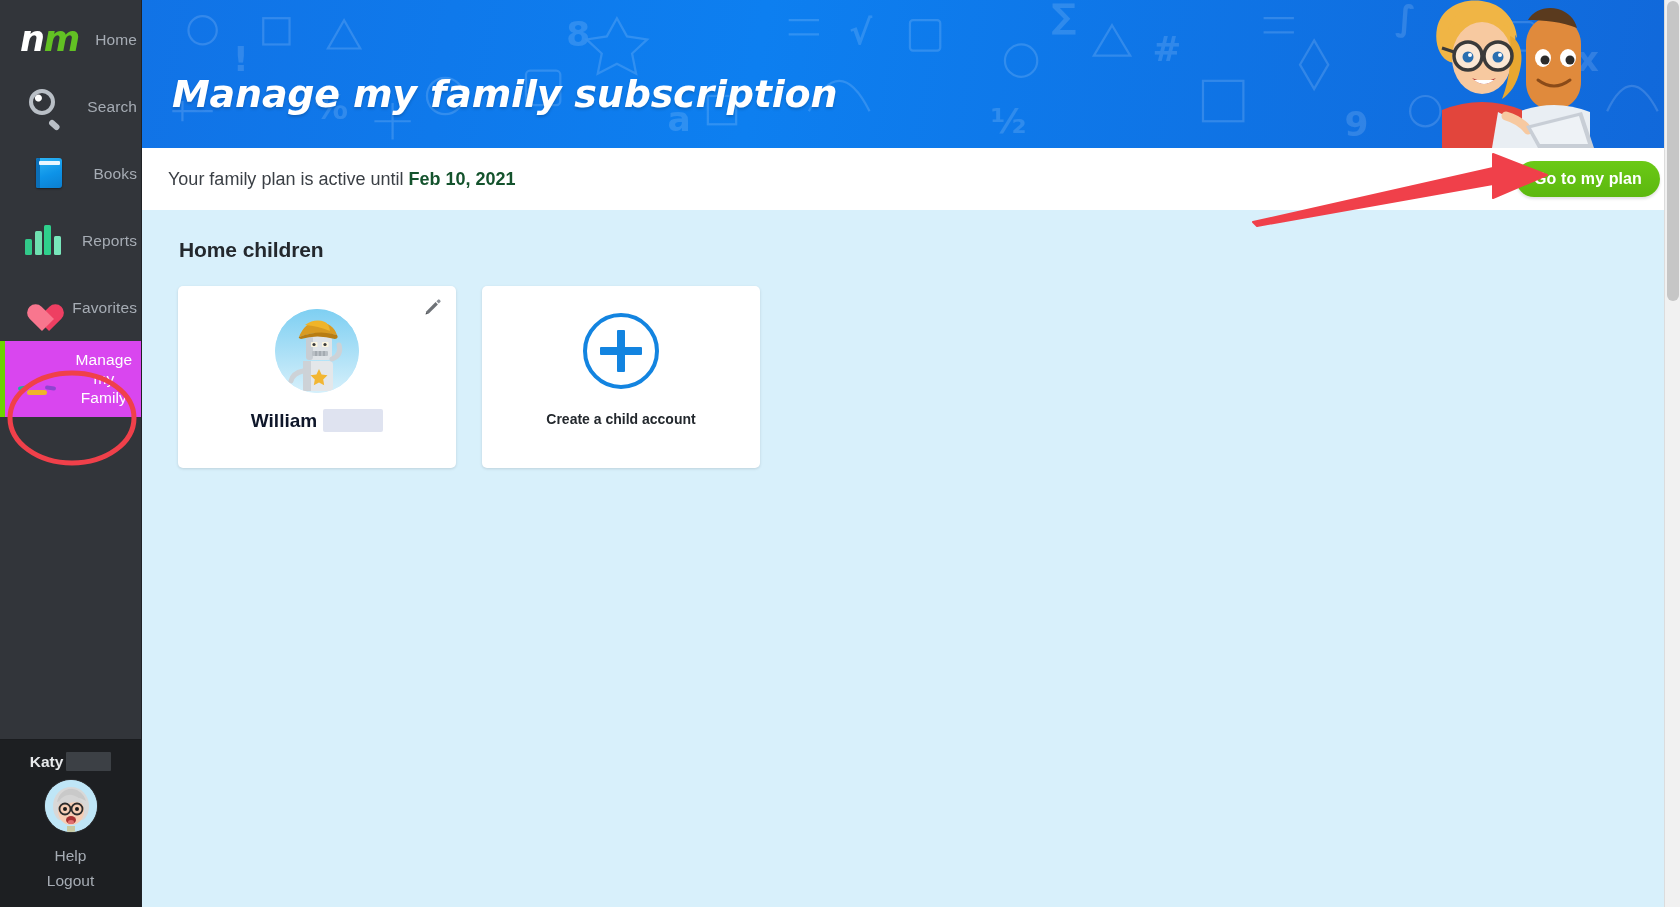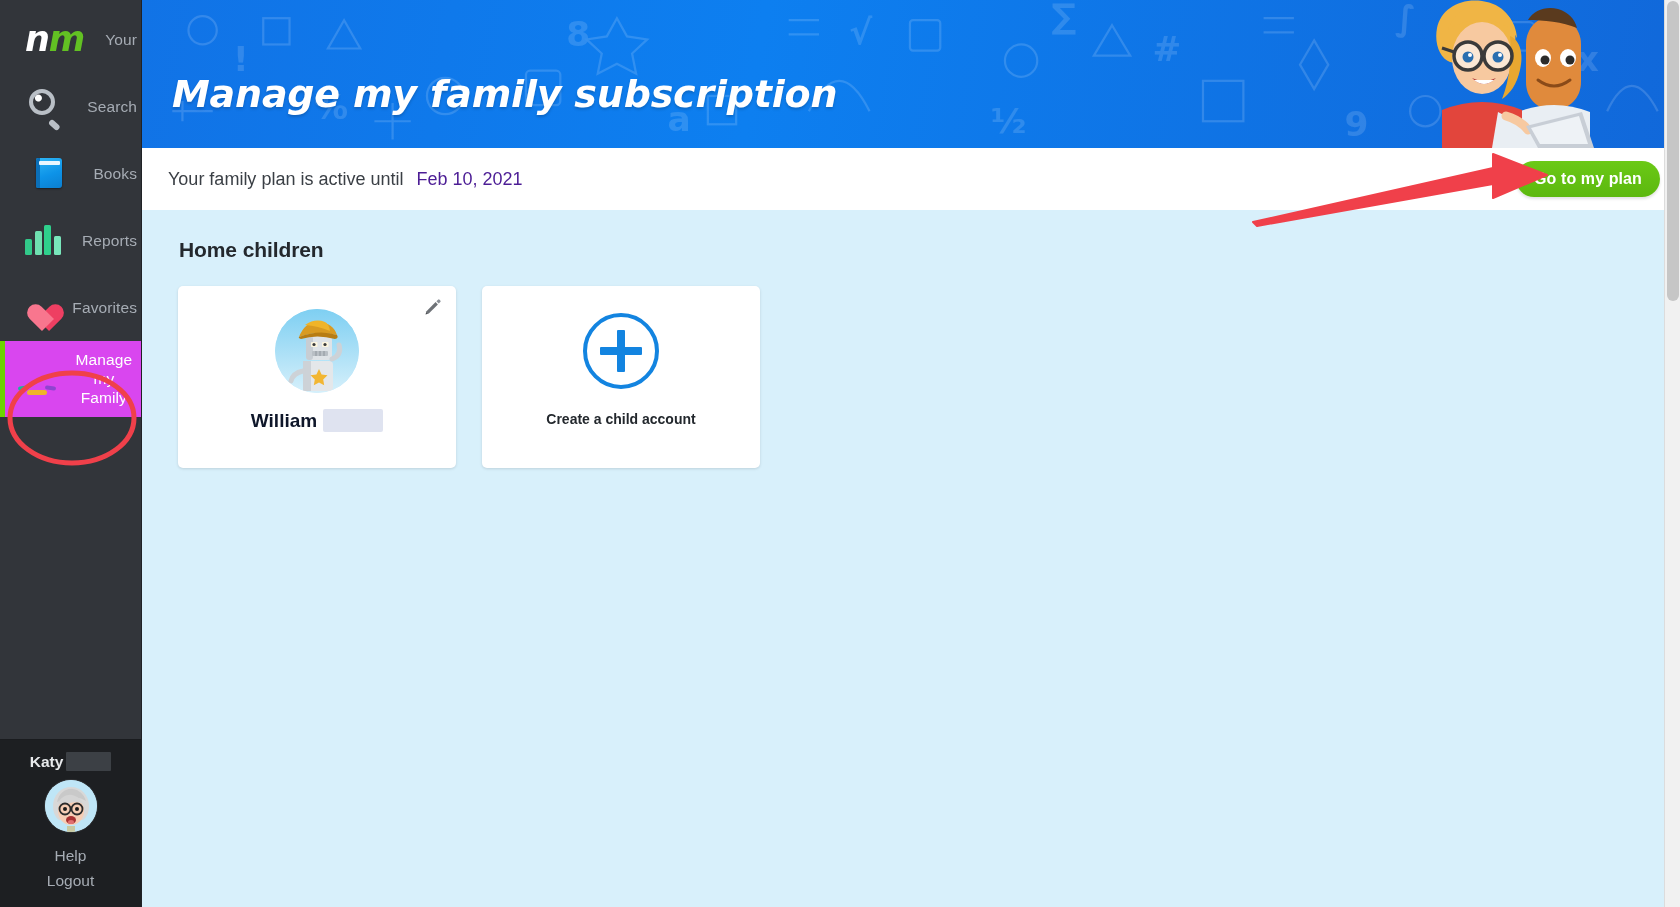--- a/index.html
+++ b/index.html
@@ -169,21 +169,21 @@
     position: absolute; right: 72px; bottom: 0; width: 210px; height: 148px;
   }
 
   
   #planbar {
     height: 62px; background: #ffffff; width: 100%;
     display: flex; align-items: center; justify-content: space-between;
     padding: 0 20px 0 26px; position: relative;
   }
   #plan-text { font-size: 18px; color: #3a3f45; }
-  #plan-text b { color: #4c1d95; font-weight: 400; margin-left: 8px; }
+  #plan-text b { color: #14532d; font-weight: 700; }
   #plan-btn {
     background: linear-gradient(180deg, #6bc916 0%, #5cb80e 100%);
     color: #ffffff; font-size: 16px; font-weight: 700;
     border: none; border-radius: 18px; padding: 9px 18px;
     cursor: pointer; letter-spacing: .1px;
     box-shadow: 0 2px 3px rgba(0,0,0,.12);
   }
 
   
   #content { padding: 28px 0 0 36px; }
@@ -250,21 +250,21 @@
 
   <nav id="sidebar">
     <div class="nav-top">
 
       <div class="nav-item">
         <div class="nav-icon">
           <span class="logo">
             <span class="n">n</span><span class="m">m</span>
           </span>
         </div>
-        <span class="nav-label">Your</span>
+        <span class="nav-label">Home</span>
       </div>
 
       <div class="nav-item">
         <div class="nav-icon">
           <span class="mag">
               <span class="ring"></span>
               <span class="handle"></span>
             </span>
         </div>
         <span class="nav-label">Search</span>

